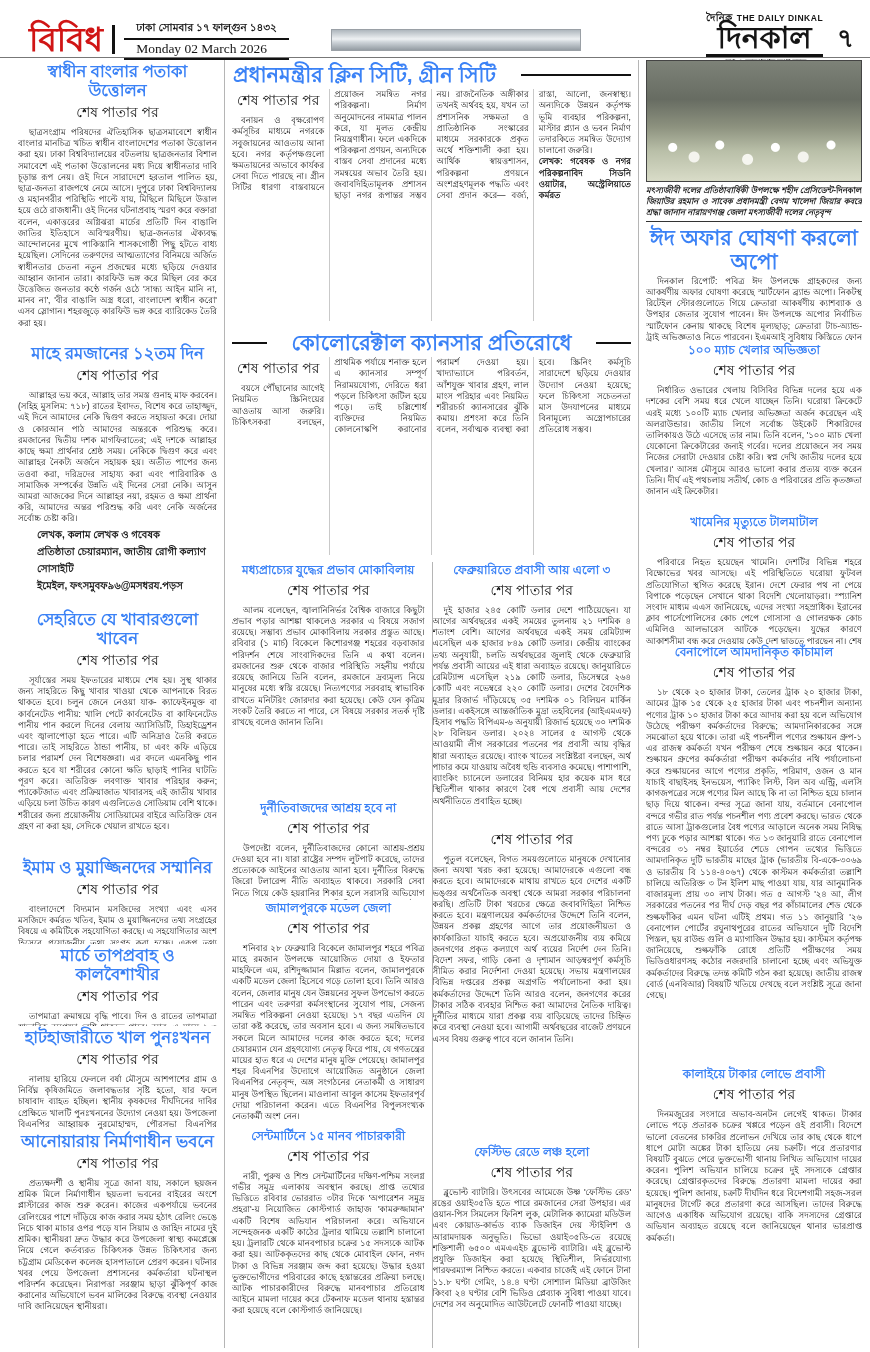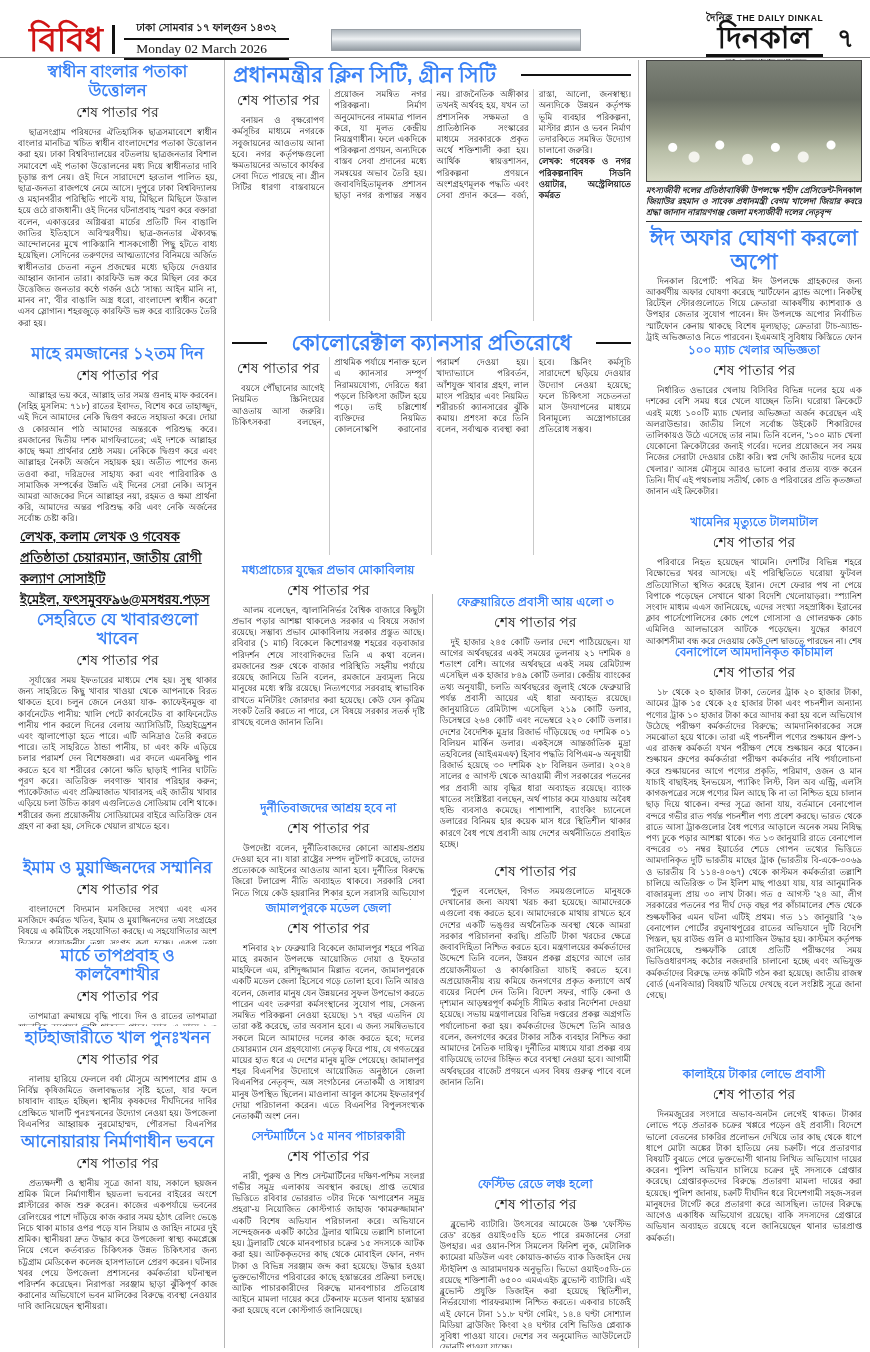--- a/index.html
+++ b/index.html
@@ -23,32 +23,32 @@
   .page-num{font-size:26px;font-weight:700;margin:0 8px 0 14px;}
   
   .content{display:grid;grid-template-columns:206px 415px 1fr;height:1290px;
            padding:2px 8px 0 18px;box-sizing:border-box;}
   .track{display:flex;flex-direction:column;min-width:0;height:100%;overflow:hidden;}
   .track.mid{border-left:1px solid #b5b5b5;border-right:1px solid #b5b5b5;padding:0 7px;}
   .track.right{padding-left:7px;}
   .track.left{padding-right:7px;}
   .subgrid{display:grid;grid-template-columns:1fr 1fr;flex:1;min-height:0;}
   .subcol{display:flex;flex-direction:column;min-width:0;overflow:hidden;}
-  .subcol.sr{border-left:1px solid #b5b5b5;padding-left:7px;margin-top:32px;}
+  .subcol.sr{border-left:1px solid #b5b5b5;}
   .subcol.sl{padding-right:7px;}
   
   .art{overflow:hidden;box-sizing:border-box;}
   .art.fill{flex:1;min-height:0;}
   h2{margin:2px 0 1px;text-align:center;font-weight:800;line-height:1.15;color:#3b82f6;}
   .hl-sm{font-size:16.5px;}
   .hl-md{font-size:12px;}
   .hl-lg{font-size:21px;}
   .cont{text-align:center;font-size:14px;font-weight:400;margin:0 0 2px;}
   .body{margin:0;font-size:8.5px;line-height:1.32;text-align:justify;text-indent:11px;}
-  .footer-line{display:block;font-size:13px;font-weight:700;text-indent:0;margin-left:2px;text-decoration:underline;}
+  .footer-line{display:block;font-size:10px;font-weight:700;text-indent:0;margin-left:19px;}
   .art-footer{margin-top:2px;}
   
   .cols4{column-count:4;column-gap:10px;column-rule:1px solid #c9c9c9;height:100%;}
   .cols4 .body{text-indent:9px;}
   .mid-head{display:flex;align-items:center;gap:24px;}
   .mid-head h2{flex:0 1 auto;margin:3px auto 2px;}
   .dash{flex:1;border-top:2.5px solid #111;max-width:110px;}
   
   .photo{height:122px;border:1px solid #444;box-sizing:border-box;
     background:

